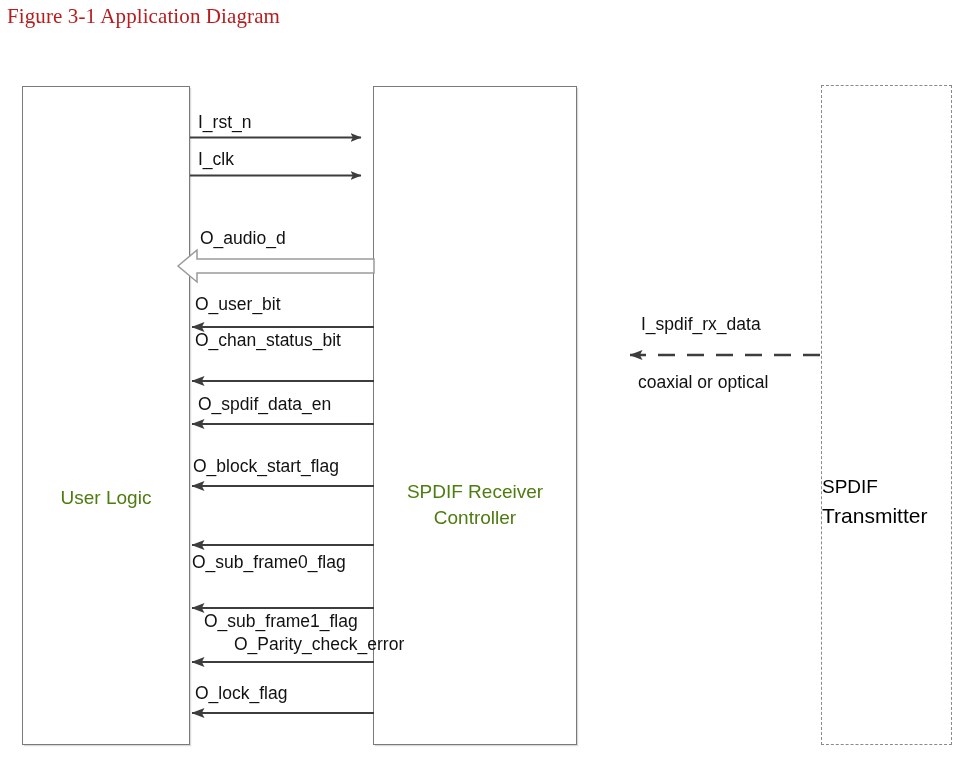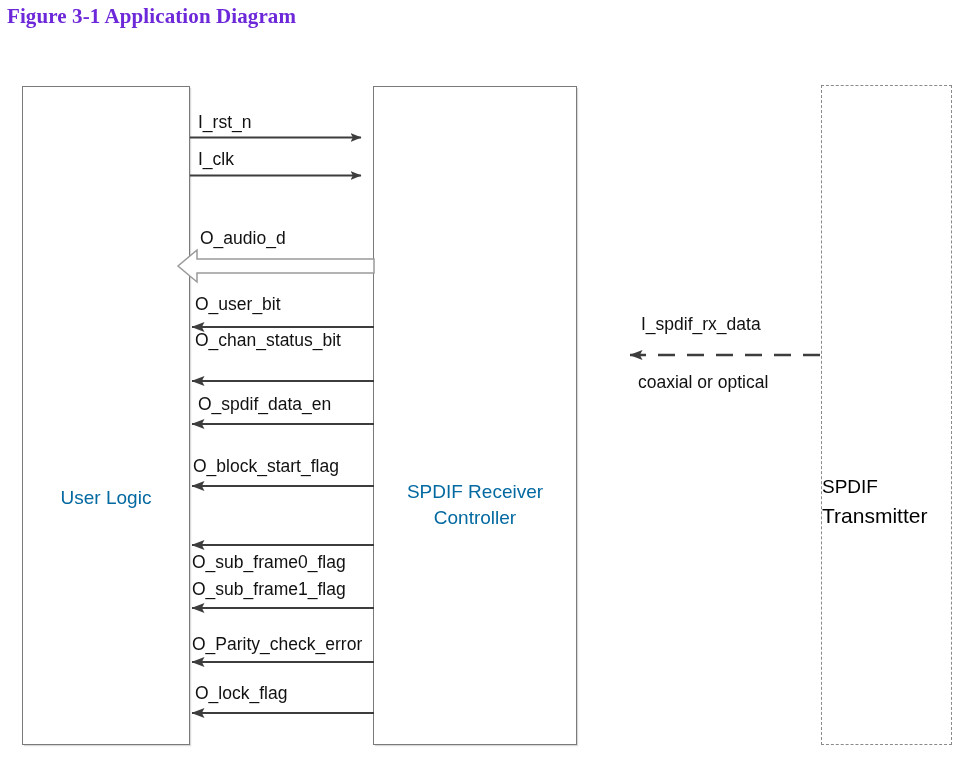--- a/index.html
+++ b/index.html
@@ -13,24 +13,24 @@
     position: relative;
     font-family: "Liberation Sans", sans-serif;
     color: #000000;
     overflow: hidden;
   }
   #figure-title {
     position: absolute;
     left: 7px;
     top: 4px;
     font-family: "Liberation Serif", serif;
-    font-weight: bold;
+    font-weight: normal;
     font-size: 21px;
     letter-spacing: 0.1px;
-    color: #6d28d9;
+    color: #b91c1c;
     white-space: nowrap;
   }
   #diagram-canvas {
     position: absolute;
     left: 0;
     top: 0;
     width: 961px;
     height: 764px;
   }
   
@@ -44,21 +44,21 @@
     box-shadow: 1.5px 1.5px 0 -0.3px rgba(150,150,150,0.35);
   }
   .blk-dashed {
     border: 1.7px dashed #8a8a8a;
   }
   .blk-label {
     position: absolute;
     left: 0;
     width: 100%;
     text-align: center;
-    color: #0369a1;
+    color: #4d7c0f;
     line-height: 1.35;
     white-space: pre-line;
   }
   #box-user-logic { left: 22px; top: 86px; width: 168px; height: 659px; }
   #box-user-logic .blk-label { top: 398px; font-size: 19px; }
   #box-receiver { left: 373px; top: 86px; width: 204px; height: 659px; }
   #box-receiver .blk-label { top: 392px; font-size: 19px; }
   #box-transmitter { left: 821px; top: 85px; width: 131px; height: 660px; }
   #box-transmitter .lbl-main { position: absolute; left: 0; width: 100%; top: 390px; font-size: 19px; }
   #box-transmitter .lbl-sub { position: absolute; left: 0; width: 100%; text-align: left; top: 418px; font-size: 21px; }
@@ -93,22 +93,22 @@
 
 <div class="sig-label" style="left:198px; top:114px;">I_rst_n</div>
 <div class="sig-label" style="left:198px; top:151px;">I_clk</div>
 
 <div class="sig-label" style="left:200px; top:230px;">O_audio_d</div>
 <div class="sig-label" style="left:195px; top:296px;">O_user_bit</div>
 <div class="sig-label" style="left:195px; top:332px;">O_chan_status_bit</div>
 <div class="sig-label" style="left:198px; top:396px;">O_spdif_data_en</div>
 <div class="sig-label" style="left:193px; top:458px;">O_block_start_flag</div>
 <div class="sig-label" style="left:192px; top:519px;margin-top:35px;">O_sub_frame0_flag</div>
-<div class="sig-label" style="left:192px; top:581px;">O_sub_frame1_flag</div>
-<div class="sig-label" style="left:192px; top:636px;">O_Parity_check_error</div>
+<div class="sig-label" style="left:192px; top:613px;padding-left:12px;">O_sub_frame1_flag</div>
+<div class="sig-label" style="left:192px; top:636px;padding-left:42px;">O_Parity_check_error</div>
 <div class="sig-label" style="left:195px; top:685px;">O_lock_flag</div>
 
 <div class="sig-label" style="left:641px; top:316px;">I_spdif_rx_data</div>
 <div class="sig-label" style="left:638px; top:374px;">coaxial or optical</div>
 
 <svg id="diagram-canvas" width="961" height="764" viewBox="0 0 961 764" xmlns="http://www.w3.org/2000/svg">
   <defs>
     <marker id="arrowR" markerWidth="11" markerHeight="9" refX="10.5" refY="4.5" orient="auto" markerUnits="userSpaceOnUse">
       <path d="M0,0 L11,4.5 L0,9 L2.4,4.5 Z" fill="#3d3d3d"></path>
     </marker>

